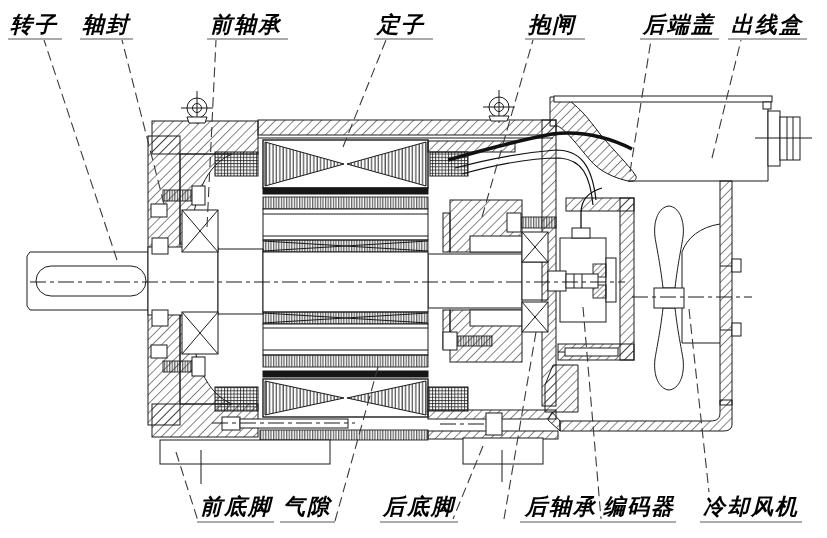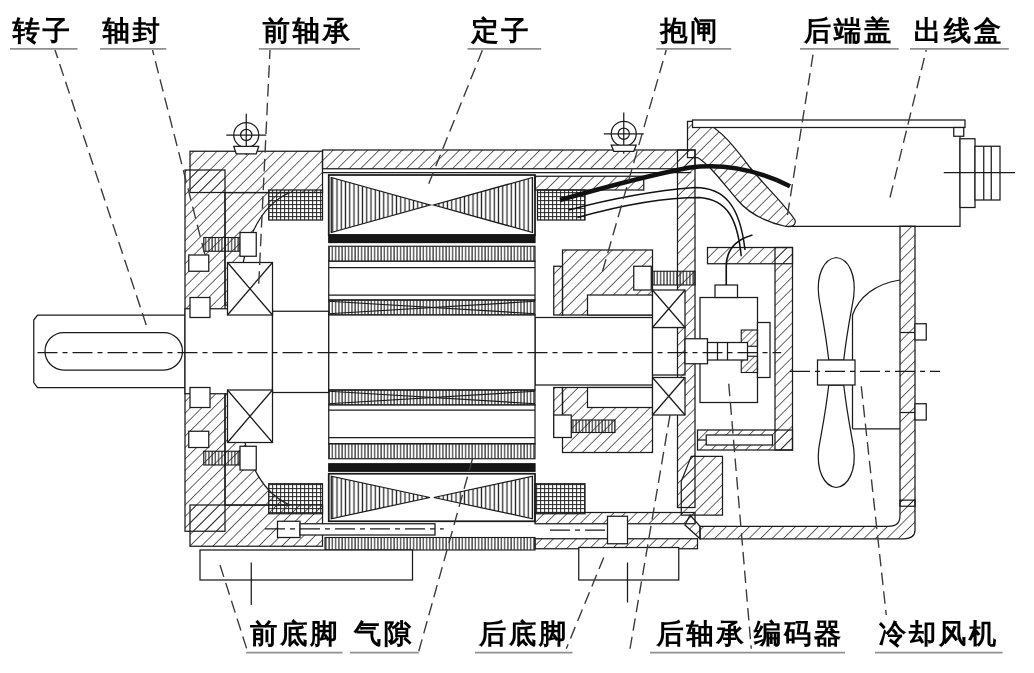--- a/index.html
+++ b/index.html
@@ -1,16 +1,16 @@
 <!DOCTYPE html>
 <html><head>
 <meta charset="utf-8">
 <style>
   html,body{margin:0;padding:0;background:#ffffff;}
-  #stage{position:relative;width:827px;height:538px;background:#ffffff;overflow:hidden;}
+  #stage{position:relative;width:827px;height:538px;background:#ffffff;overflow:hidden;font-style:italic;}
   svg{display:block;}
   .lbl{font-family:"Liberation Sans",sans-serif;font-size:22px;font-weight:600;fill:#000;letter-spacing:2px;}
   .s{stroke:#1b1b1b;stroke-width:1;fill:none;}
   .s2{stroke:#1b1b1b;stroke-width:1.4;fill:none;}
   .sf{stroke:#1b1b1b;stroke-width:1;fill:#ffffff;}
   .h{fill:url(#h1);stroke:#1b1b1b;stroke-width:1;}
   .hd{fill:url(#h2);stroke:#1b1b1b;stroke-width:0.9;}
   .vh{fill:url(#vh);stroke:#1b1b1b;stroke-width:1;}
   .vhf{fill:url(#vhf);stroke:#1b1b1b;stroke-width:0.9;}
   .gr{fill:url(#gr);stroke:#1b1b1b;stroke-width:1;}

